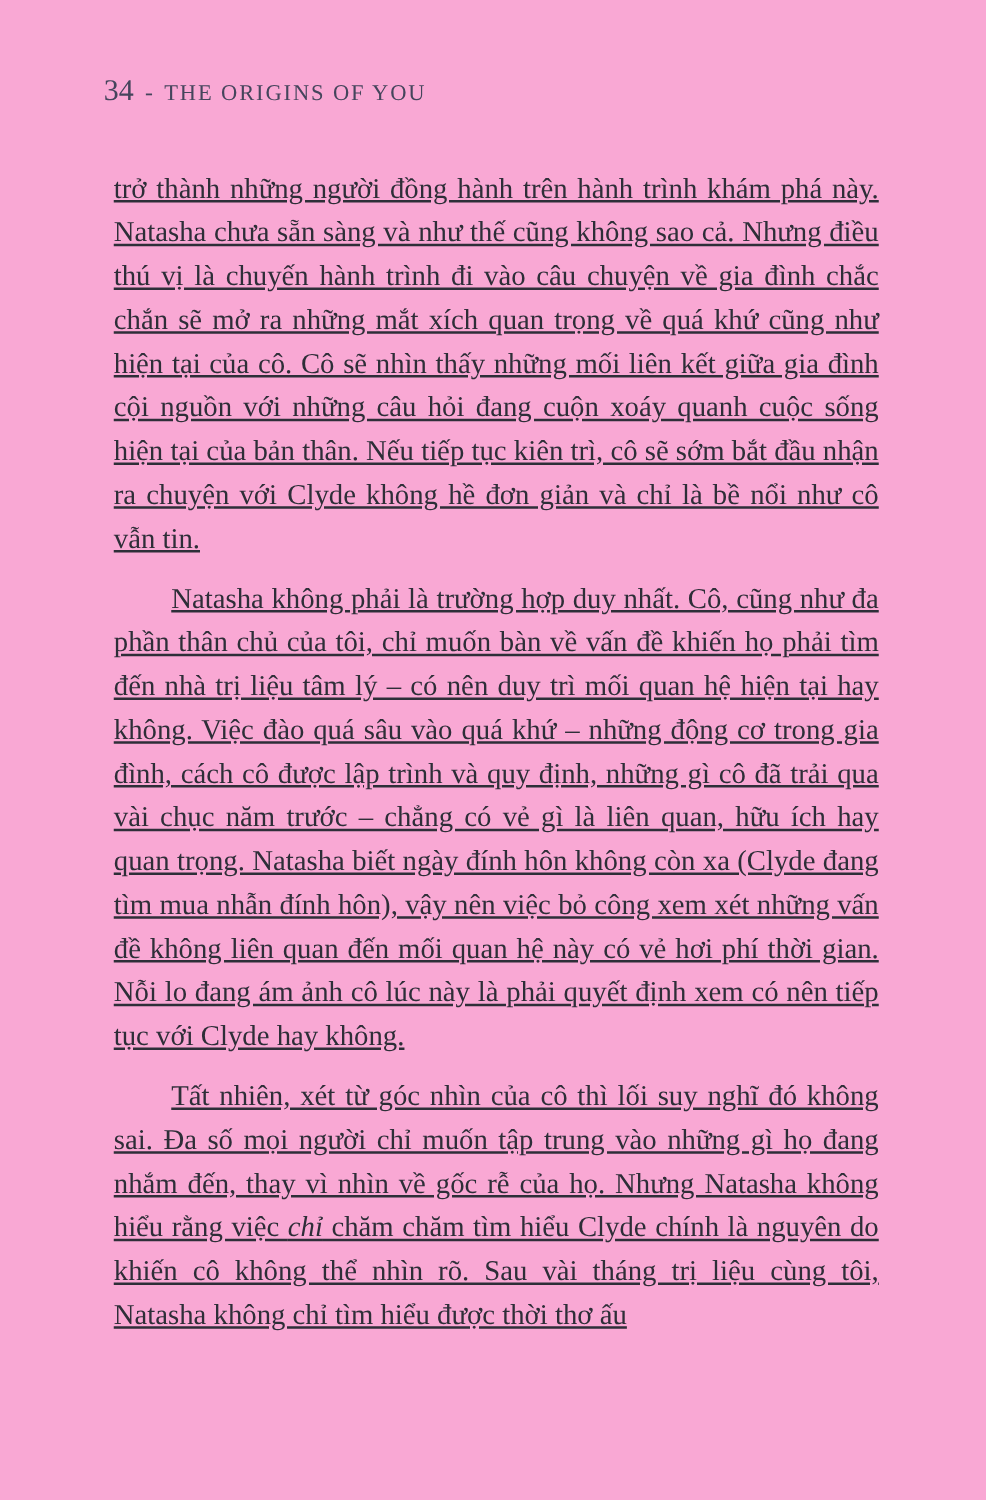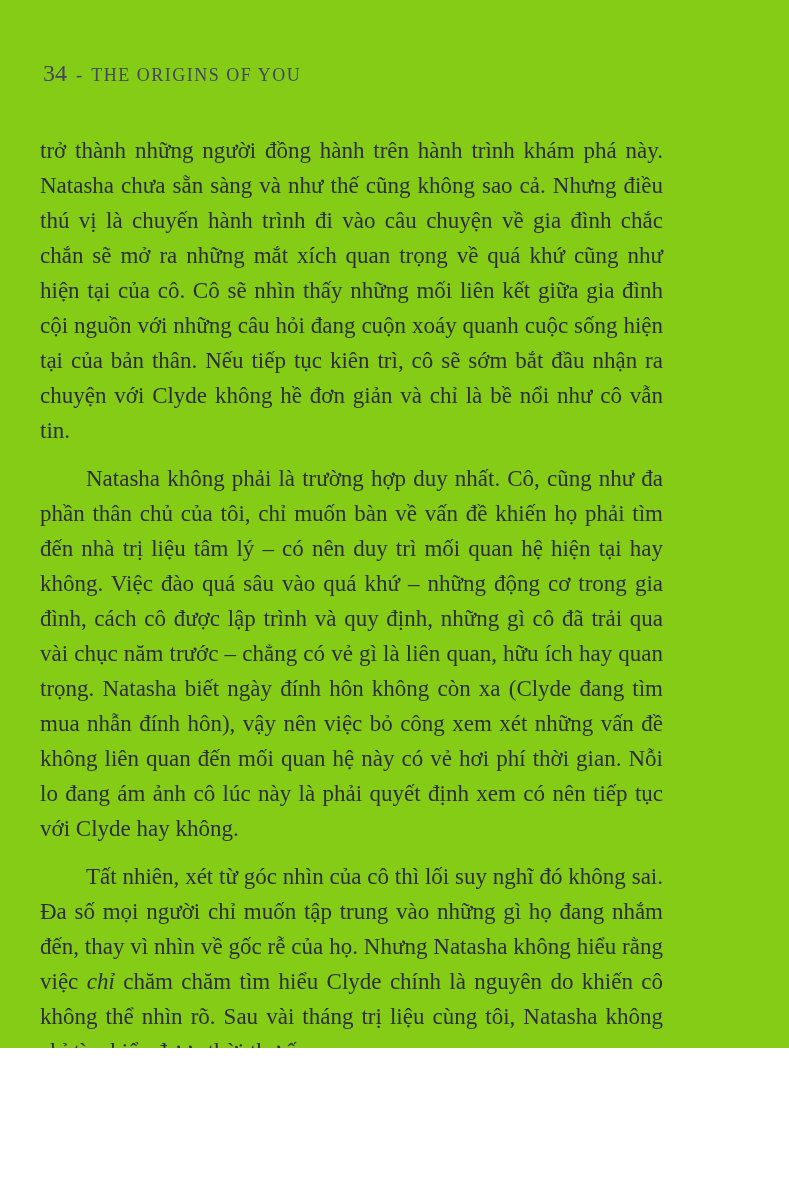--- a/index.html
+++ b/index.html
@@ -3,24 +3,24 @@
 <meta charset="utf-8">
 <style>
   html, body {
     margin: 0;
     padding: 0;
     background: #ffffff;
   }
   .page {
     position: relative;
     width: 789px;
-    height: 1048px;
-    background: #84cc16;
+    height: 1200px;
+    background: #f9a8d4;
     box-sizing: border-box;
-    padding: 60px 76px 0 36px;
+    padding: 60px 76px 0 76px;
     color: #2e2e38;
     overflow: hidden;
   }
   .running-header {
     font-family: "Liberation Serif", "DejaVu Serif", serif;
     color: #45455c;
     margin-left: 7px;
     margin-bottom: 46px;
     white-space: nowrap;
   }
@@ -36,21 +36,22 @@
     letter-spacing: 1.5px;
   }
   .body-text {
     font-family: "Liberation Serif", "DejaVu Serif", serif;
     font-size: 23px;
     line-height: 35px;
     text-align: justify;
     width: 627px;
   }
   .para {
-    margin: 0 0 13px 4px;
+    margin: 0 0 13px 15px;
+    text-decoration: underline;
   }
   .para.indent {
     text-indent: 46px;
   }
   .italic {
     font-style: italic;
   }
 </style>
 </head>
 <body>

